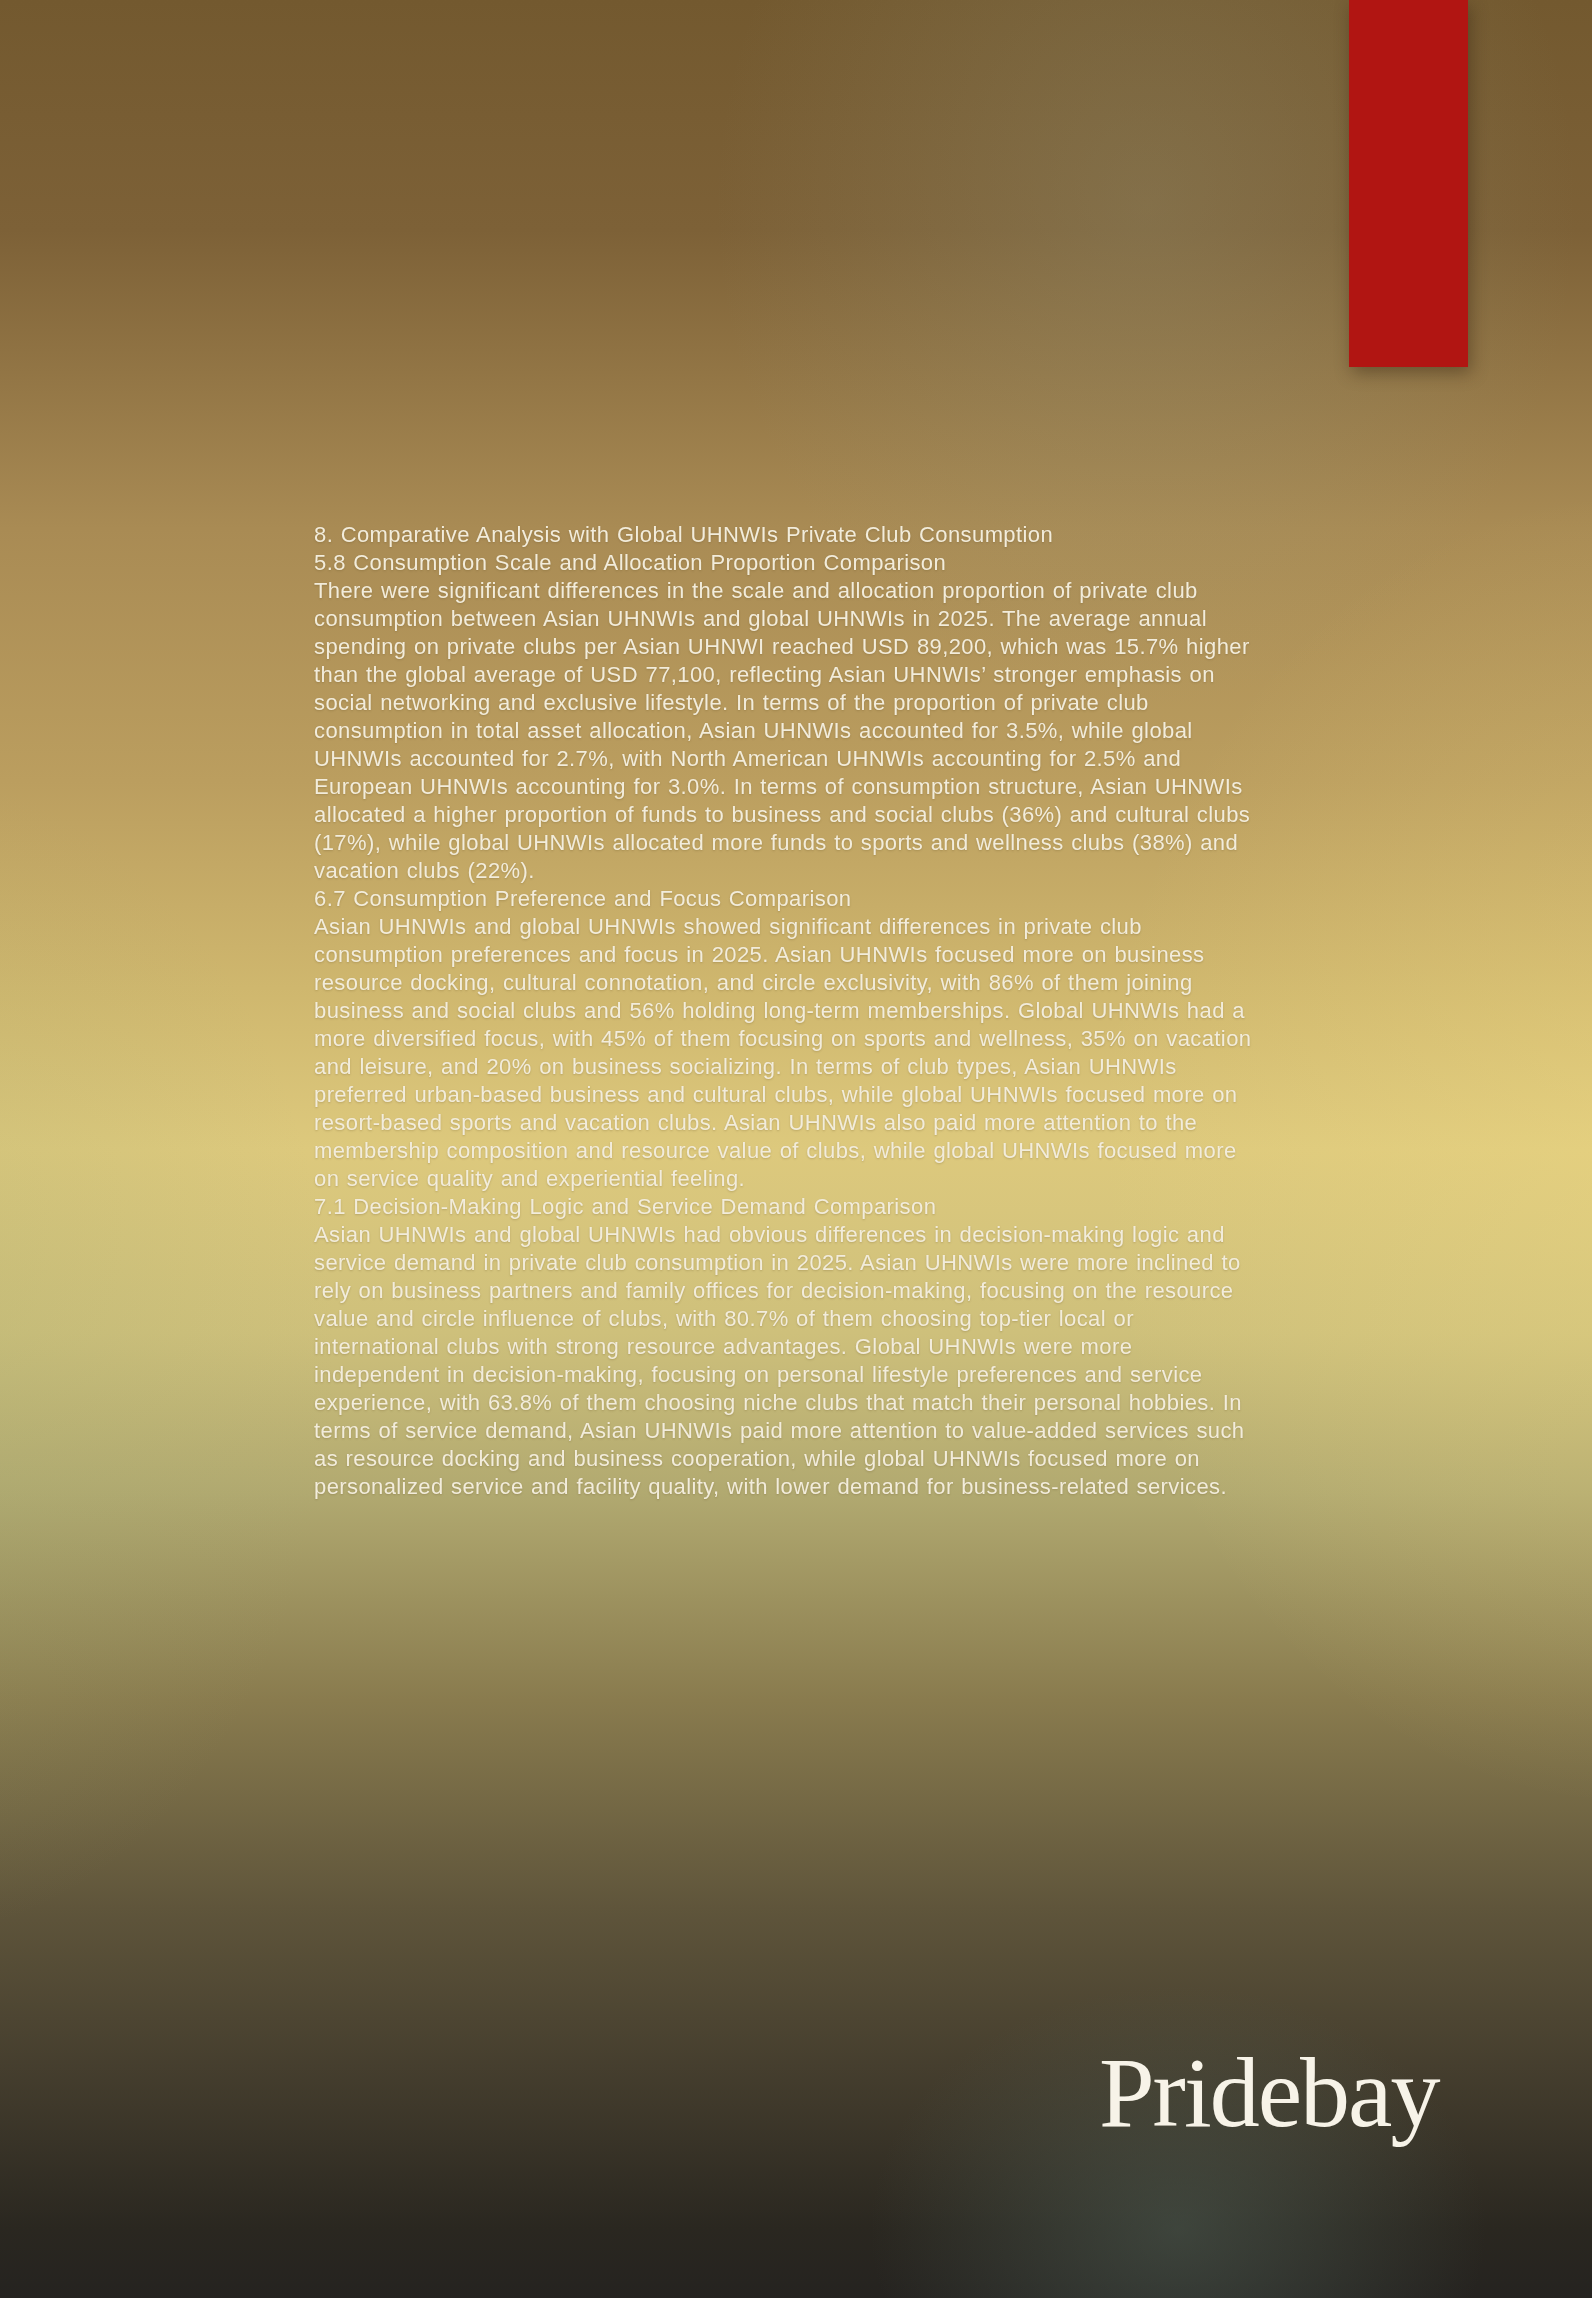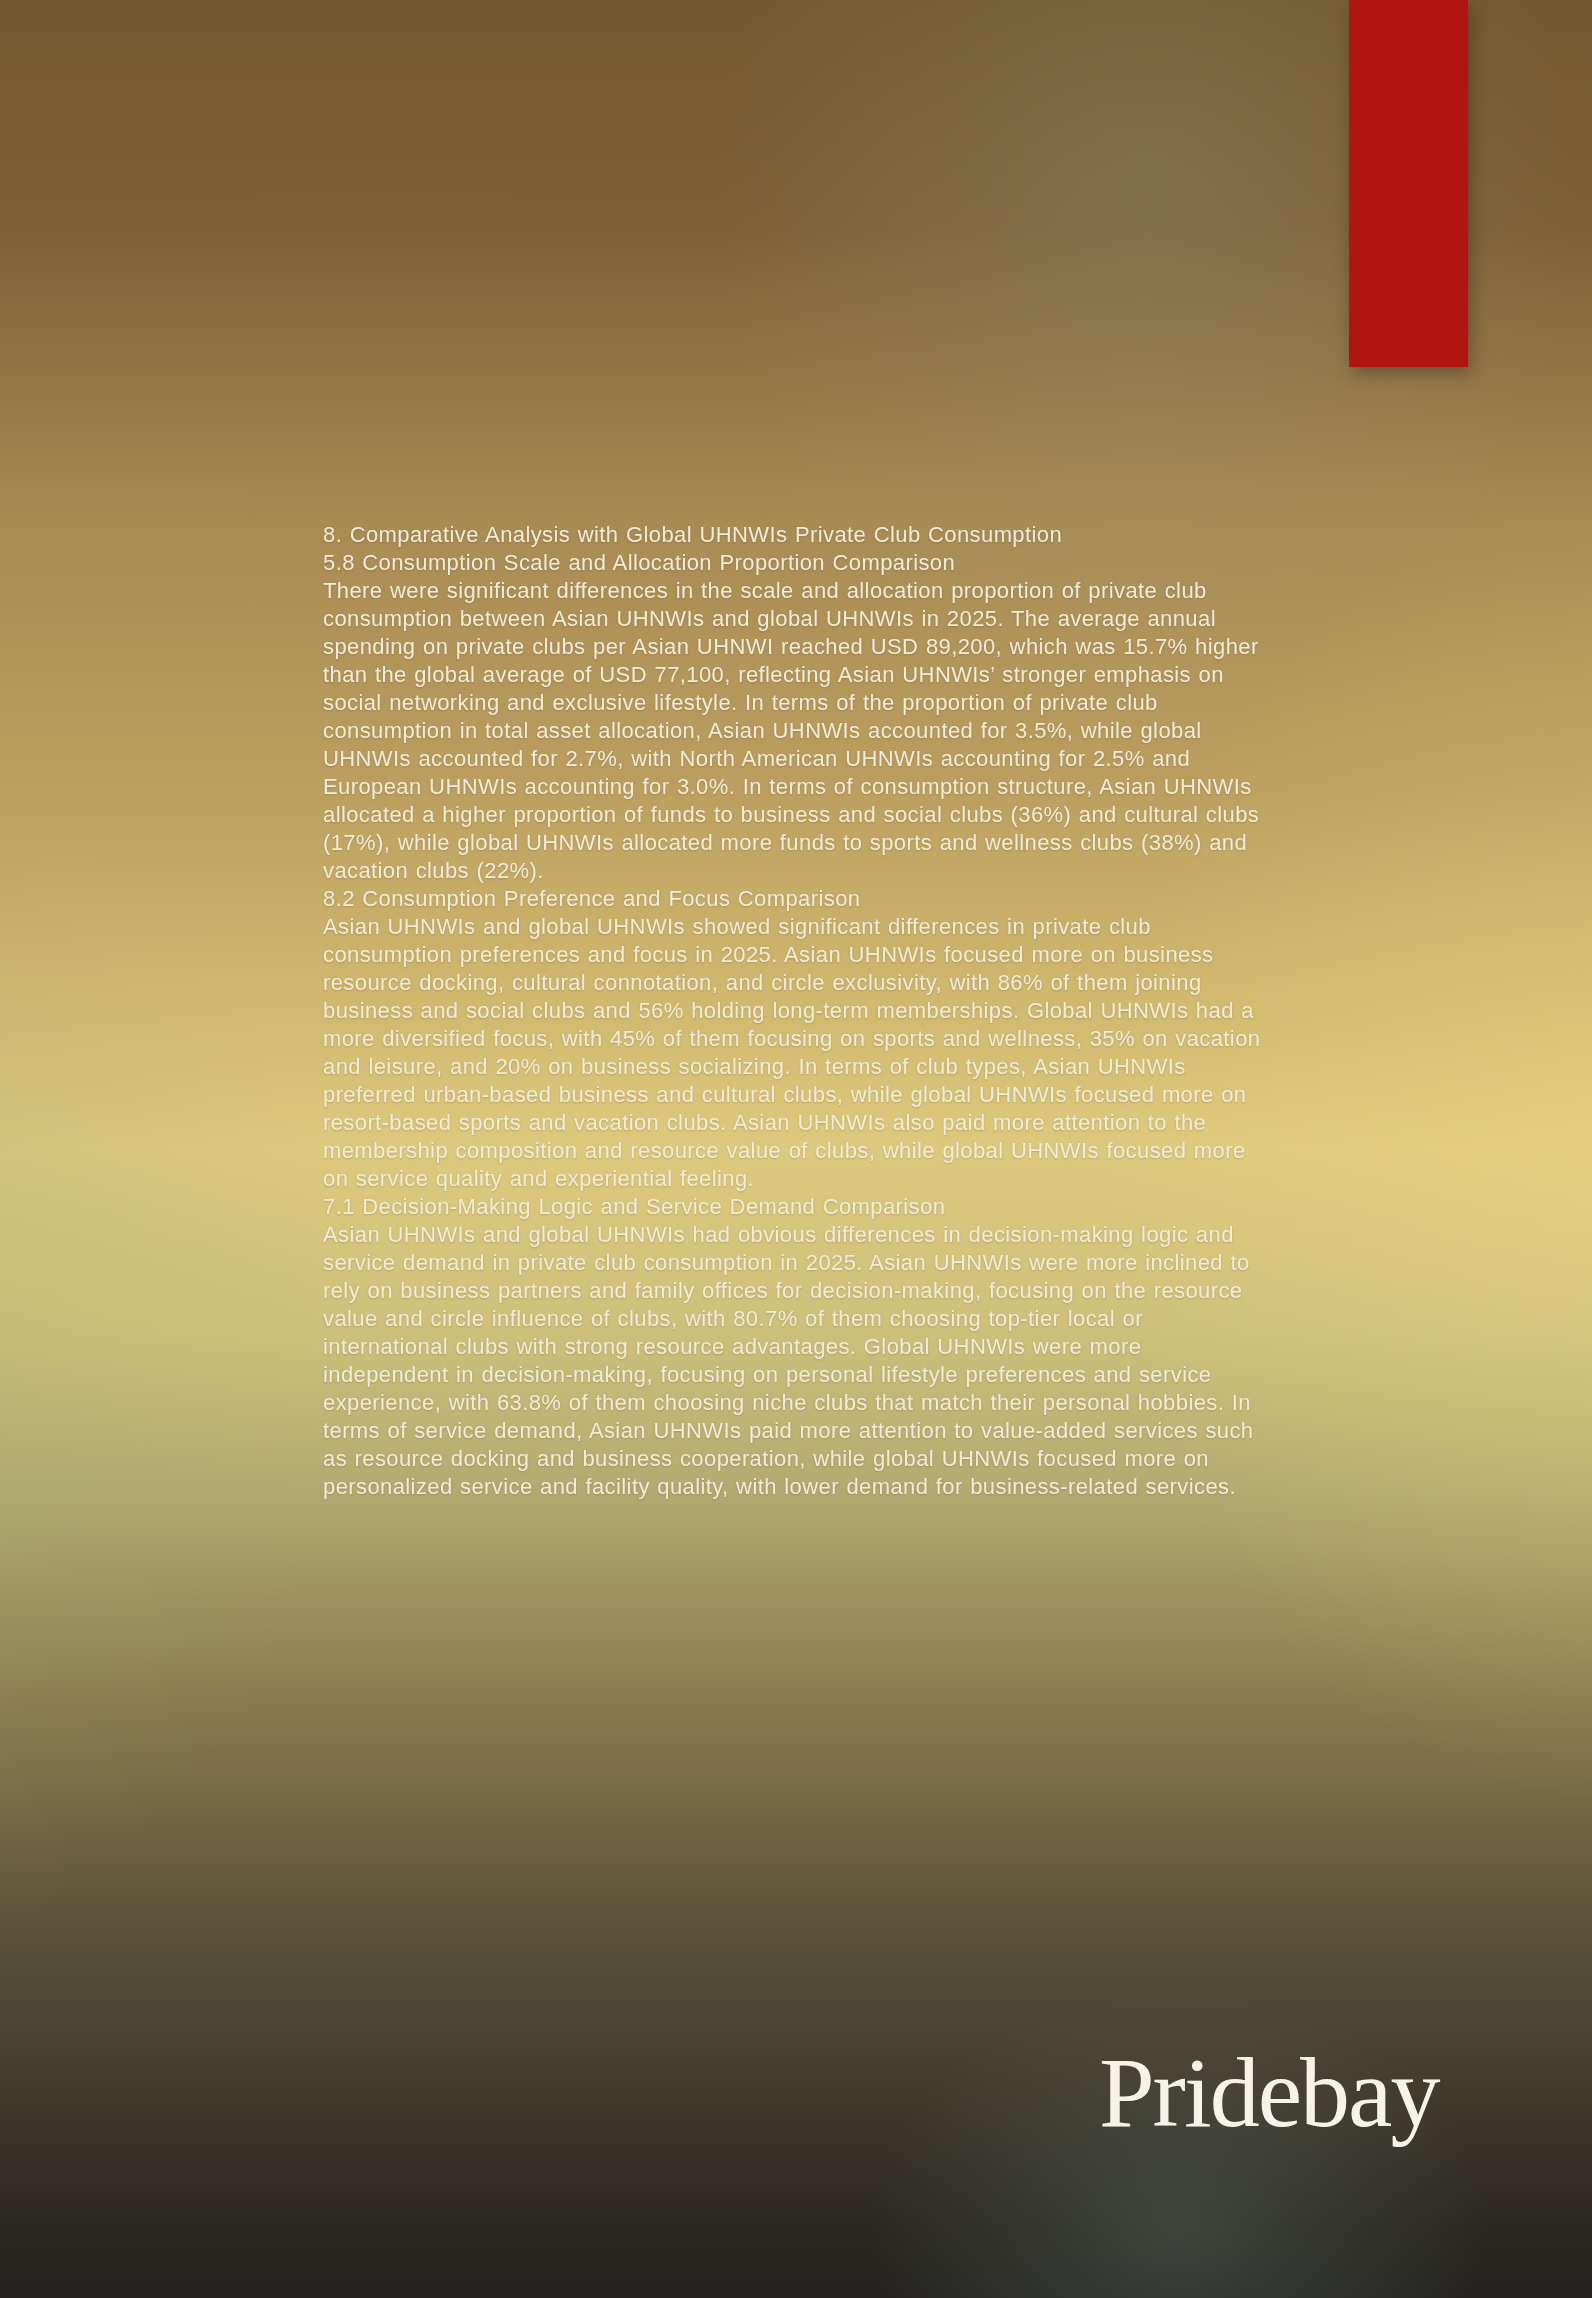--- a/index.html
+++ b/index.html
@@ -23,21 +23,21 @@
   }
   .accent-bar {
     position: absolute;
     left: 1349px; top: 0;
     width: 119px; height: 367px;
     background: #b11512;
     box-shadow: 3px 6px 16px rgba(55, 38, 18, 0.45);
   }
   .text-block {
     position: absolute;
-    left: 323px; top: 521px;
+    left: 314px; top: 521px;
     width: 945px;
     color: #f2ecdb;
     font-size: 22px;
     line-height: 28px;
     letter-spacing: 0.4px;
     word-spacing: 1px;
     font-weight: 400;
     text-shadow: 0 1px 2px rgba(92, 70, 30, 0.25);
   }
   .text-block div { margin: 0; }
@@ -56,21 +56,21 @@
 <body>
 
 <div class="slide">
 
   <div class="accent-bar"></div>
 
   <div class="text-block">
     <div>8. Comparative Analysis with Global UHNWIs Private Club Consumption</div>
     <div>5.8 Consumption Scale and Allocation Proportion Comparison</div>
     <div>There were significant differences in the scale and allocation proportion of private club consumption between Asian UHNWIs and global UHNWIs in 2025. The average annual spending on private clubs per Asian UHNWI reached USD 89,200, which was 15.7% higher than the global average of USD 77,100, reflecting Asian UHNWIs’ stronger emphasis on social networking and exclusive lifestyle. In terms of the proportion of private club consumption in total asset allocation, Asian UHNWIs accounted for 3.5%, while global UHNWIs accounted for 2.7%, with North American UHNWIs accounting for 2.5% and European UHNWIs accounting for 3.0%. In terms of consumption structure, Asian UHNWIs allocated a higher proportion of funds to business and social clubs (36%) and cultural clubs (17%), while global UHNWIs allocated more funds to sports and wellness clubs (38%) and vacation clubs (22%).</div>
-    <div>8.2 Consumption Preference and Focus Comparison</div>
+    <div>6.7 Consumption Preference and Focus Comparison</div>
     <div>Asian UHNWIs and global UHNWIs showed significant differences in private club consumption preferences and focus in 2025. Asian UHNWIs focused more on business resource docking, cultural connotation, and circle exclusivity, with 86% of them joining business and social clubs and 56% holding long-term memberships. Global UHNWIs had a more diversified focus, with 45% of them focusing on sports and wellness, 35% on vacation and leisure, and 20% on business socializing. In terms of club types, Asian UHNWIs preferred urban-based business and cultural clubs, while global UHNWIs focused more on resort-based sports and vacation clubs. Asian UHNWIs also paid more attention to the membership composition and resource value of clubs, while global UHNWIs focused more on service quality and experiential feeling.</div>
     <div>7.1 Decision-Making Logic and Service Demand Comparison</div>
     <div>Asian UHNWIs and global UHNWIs had obvious differences in decision-making logic and service demand in private club consumption in 2025. Asian UHNWIs were more inclined to rely on business partners and family offices for decision-making, focusing on the resource value and circle influence of clubs, with 80.7% of them choosing top-tier local or international clubs with strong resource advantages. Global UHNWIs were more independent in decision-making, focusing on personal lifestyle preferences and service experience, with 63.8% of them choosing niche clubs that match their personal hobbies. In terms of service demand, Asian UHNWIs paid more attention to value-added services such as resource docking and business cooperation, while global UHNWIs focused more on personalized service and facility quality, with lower demand for business-related services.</div>
   </div>
 
   <div class="logo">Pridebay</div>
 
 </div>
 
 

